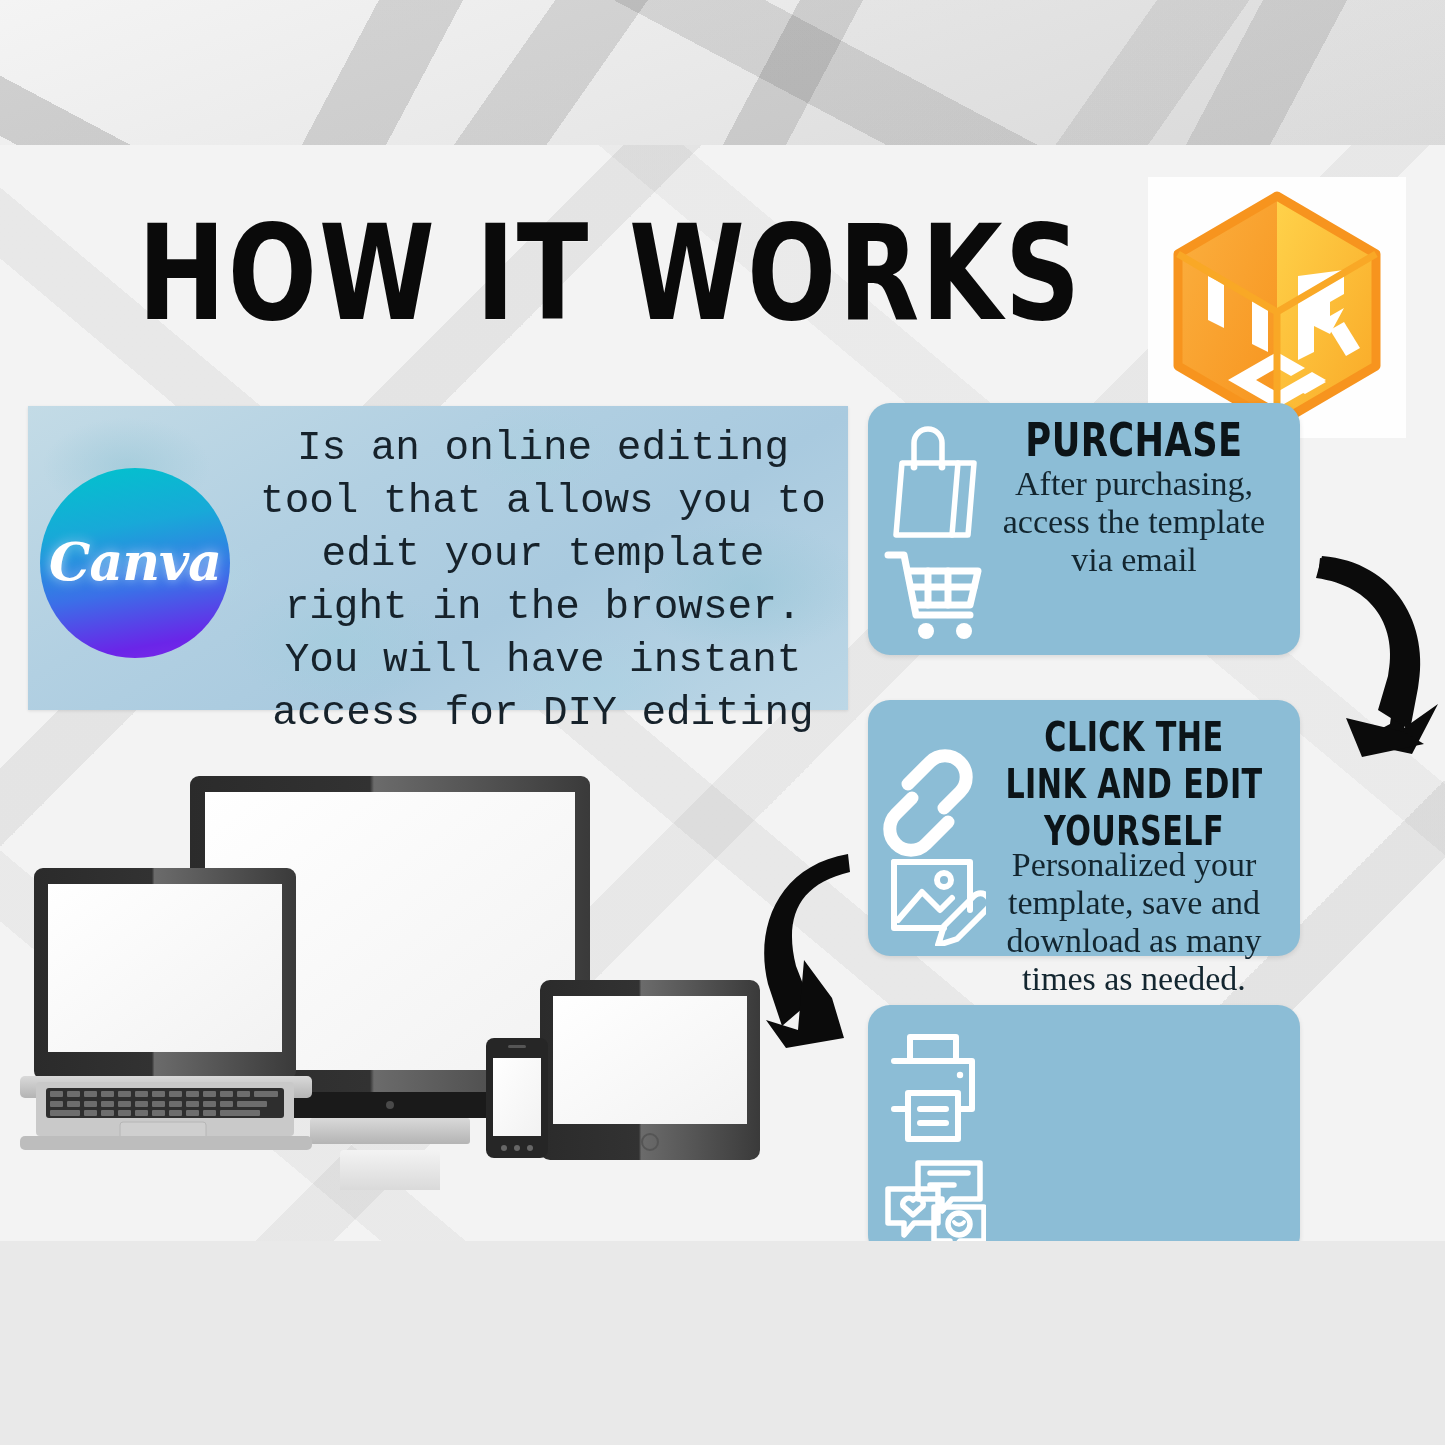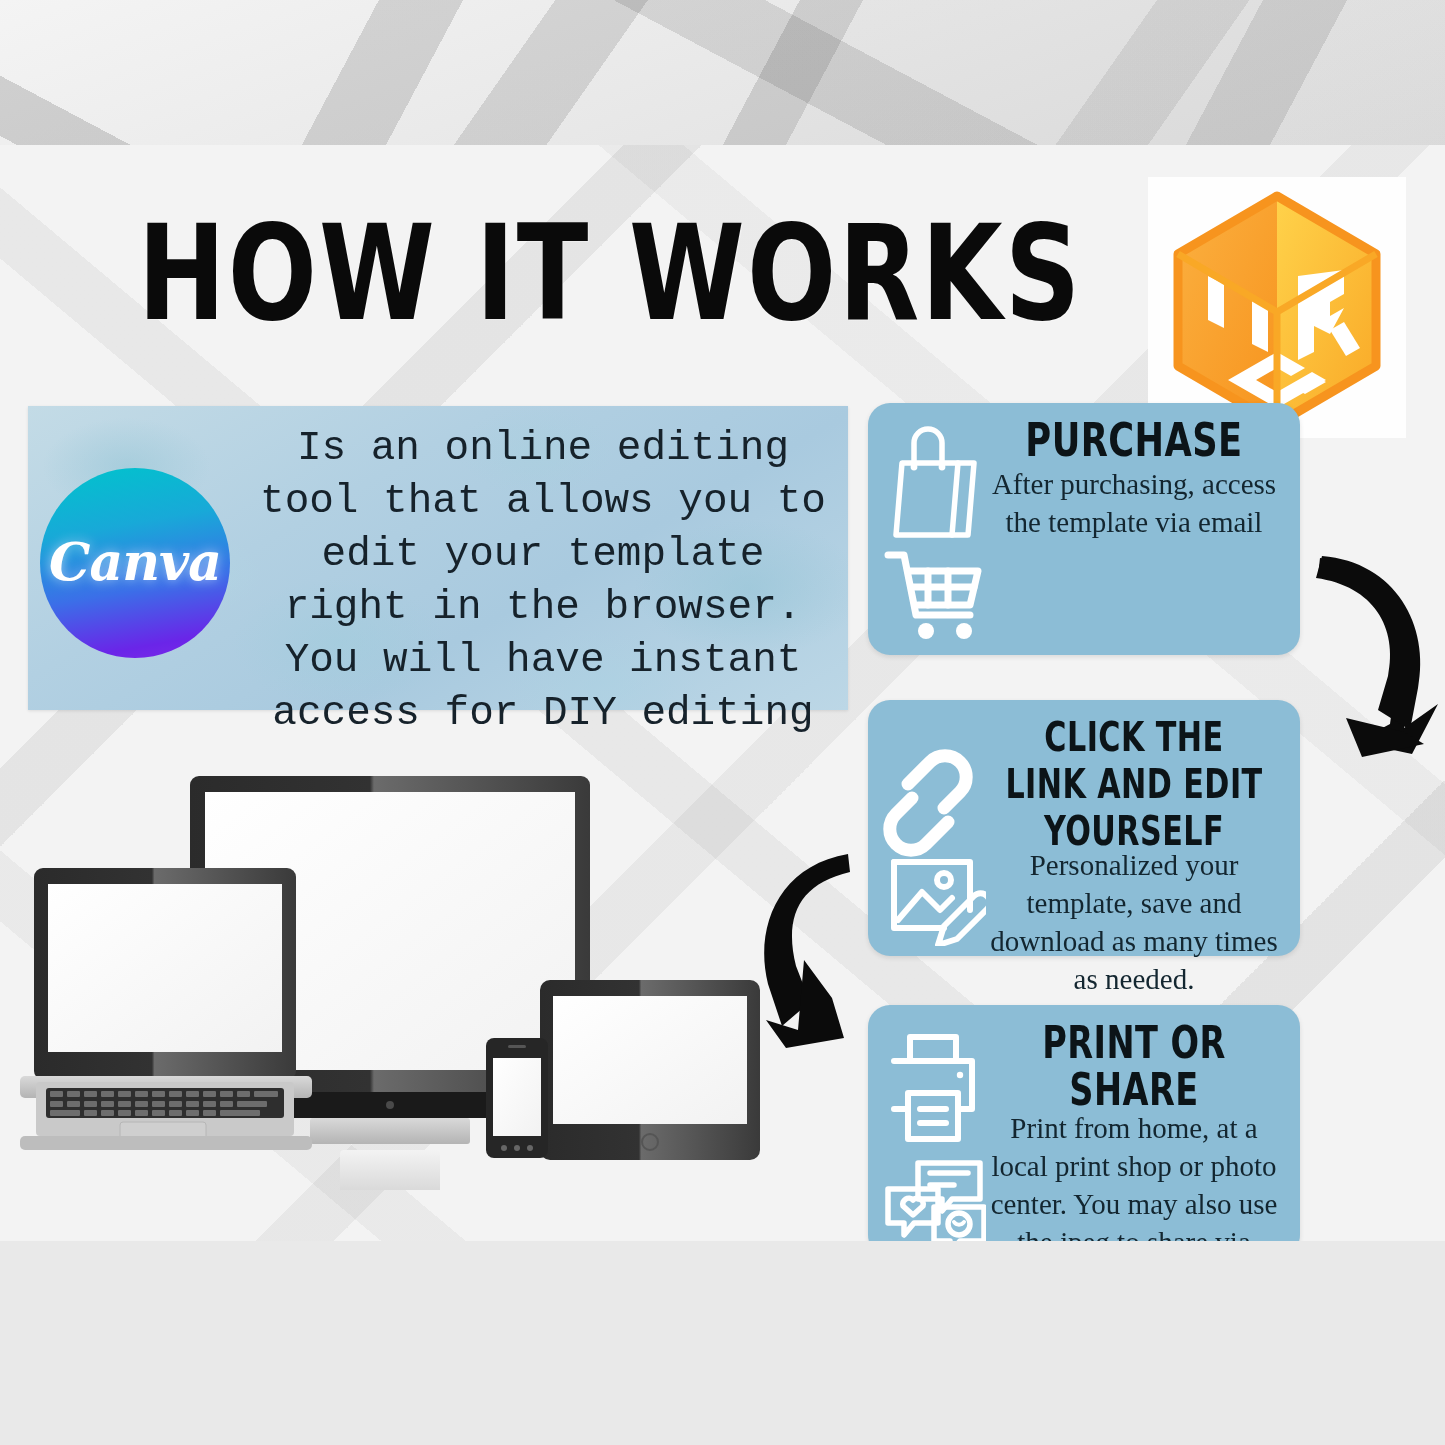--- a/index.html
+++ b/index.html
@@ -109,21 +109,21 @@
   .card-body{position:absolute;left:112px;right:12px;top:14px;}
 
   .card-title{
     font-family:"DejaVu Sans",sans-serif;
     font-weight:bold;font-size:36px;line-height:42px;
     color:#0c1418;text-align:center;letter-spacing:.5px;
     transform:scaleX(.84) scaleY(1.12);transform-origin:center top;
   }
   .card-desc{
     font-family:"Liberation Serif",serif;
-    font-size:29px;line-height:38px;
+    font-size:34px;line-height:38px;
     color:#132630;text-align:center;
     margin-top:6px;
   }
   #card-purchase .card-title{font-size:42px;}
   #card-print .card-title{font-size:40px;}
 
   
   #arrow-1{position:absolute;left:1292px;top:532px;}
   #arrow-2{position:absolute;left:752px;top:842px;}
 </style>
@@ -361,19 +361,15 @@
           <path d="M36 146 H98 V182 H70 L60 194 V182 H36 Z"></path>
           <path d="M48 156 H86 M48 168 H72"></path>
           <path d="M6 172 H56 V206 H32 L22 218 V206 H6 Z"></path>
           <path d="M31 183 a6 6 0 0 1 10 6 l-10 9 -10 -9 a6 6 0 0 1 10 -6 Z"></path>
           <path d="M52 190 H102 V224 H78 L68 236 V224 H52 Z"></path>
           <circle cx="77" cy="207" r="11"></circle>
           <path d="M72 205 a6 6 0 0 0 10 0" stroke-width="4"></path>
         </g>
       </svg>
     </div>
-    <div class="card-body">
-      <div class="card-title">PRINT OR SHARE</div>
-      <div class="card-desc">Print from home, at a local print shop or photo center. You may also use the jpeg to share via email, text or social media!</div>
-    </div>
   </div>
 
 </div>
 
 </body></html>

